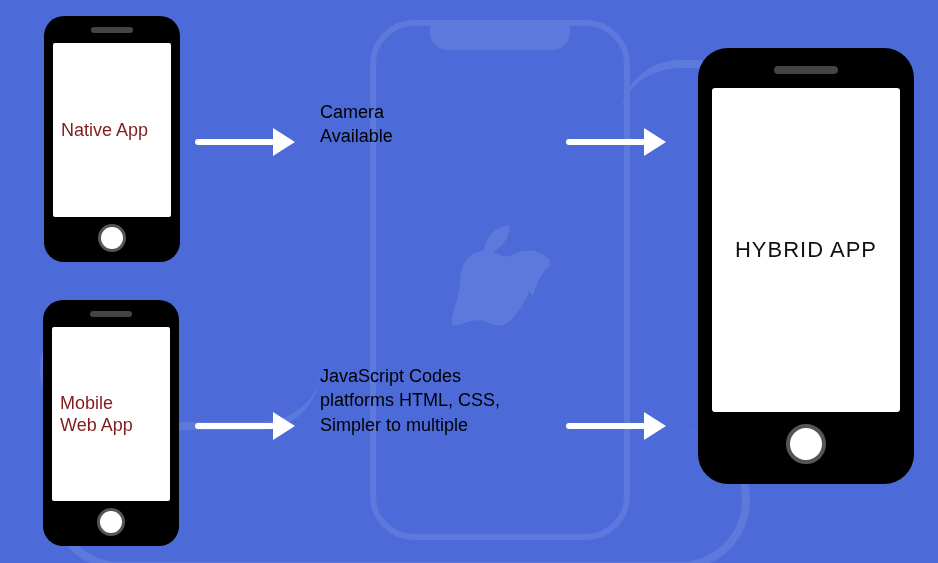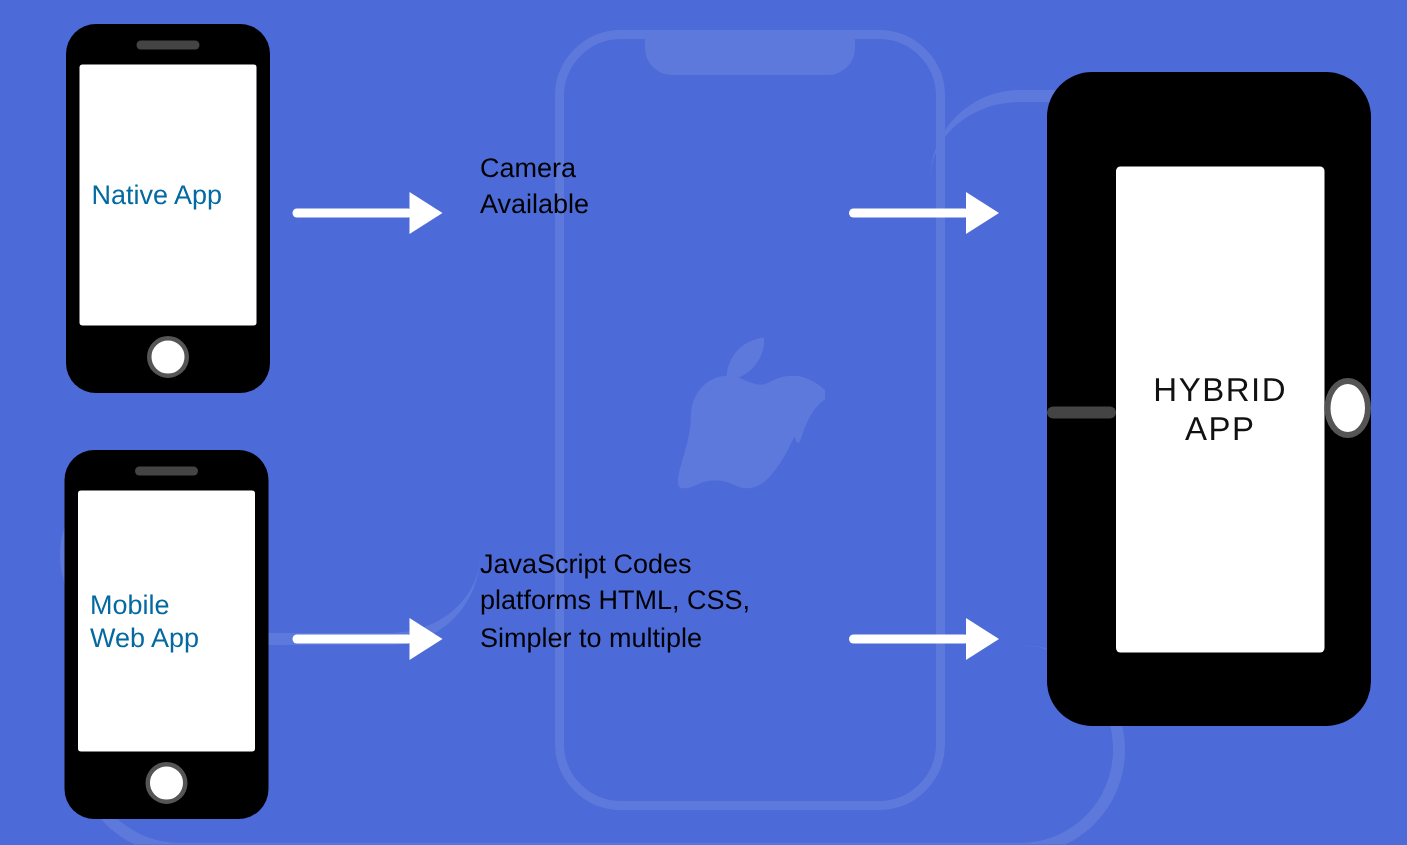--- a/index.html
+++ b/index.html
@@ -109,38 +109,38 @@
   }
   .phone-small .home-btn {
     width: 28px;
     height: 28px;
     border: 3px solid #555;
     border-radius: 50%;
     margin-top: 7px;
     background: #fff;
   }
   .phone-small .screen span {
-    color: #0369a1;
+    color: #7f1d1d;
     font-size: 18px;
     line-height: 1.25;
   }
   #phone-native { left: 44px; top: 16px; }
   #phone-web { left: 43px; top: 300px; }
 
   
   .phone-large {
     position: absolute;
     left: 698px;
     top: 48px;
     width: 216px;
     height: 436px;
     background: #000;
     border-radius: 30px;
     display: flex;
-    flex-direction: row;
+    flex-direction: column;
     align-items: center;
   }
   .phone-large .speaker {
     width: 64px;
     height: 8px;
     background: #444;
     border-radius: 4px;
     margin-top: 18px;
   }
   .phone-large .screen {

